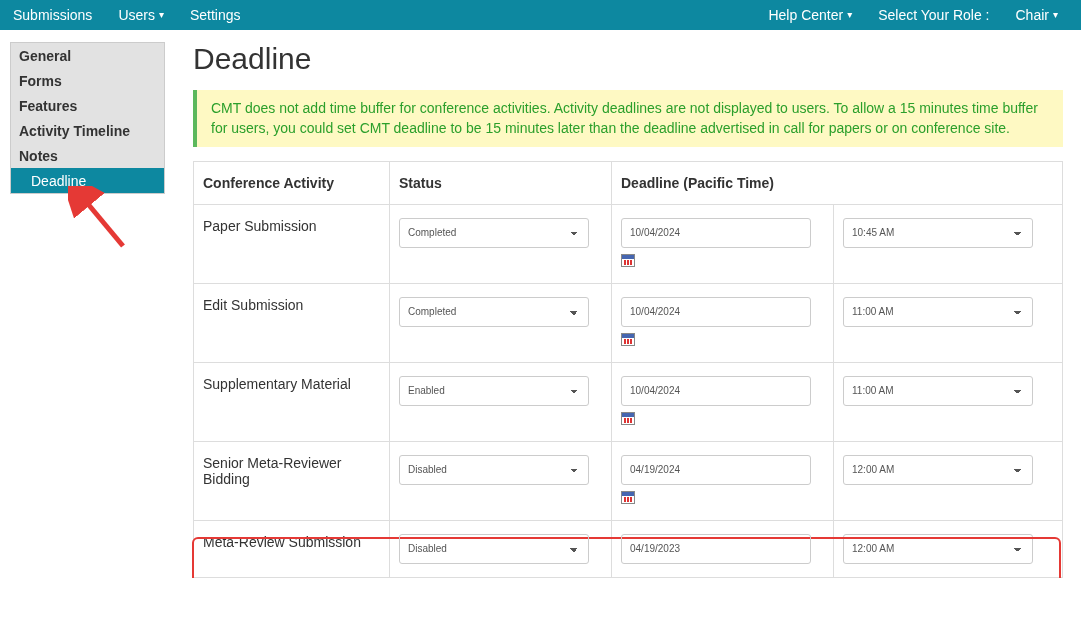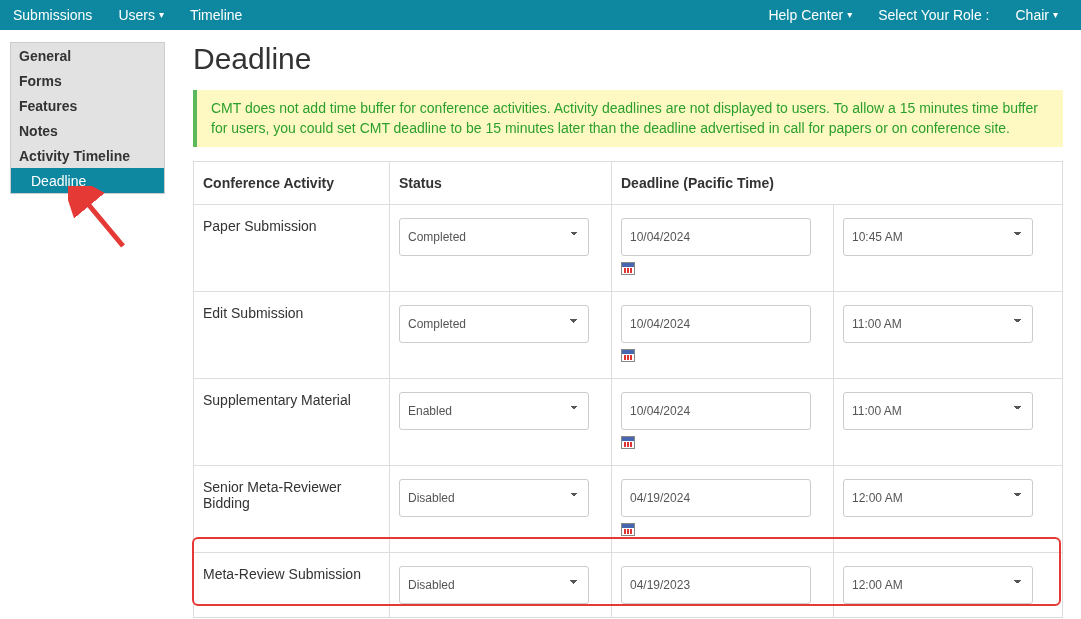--- a/index.html
+++ b/index.html
@@ -17,57 +17,57 @@
     .main { flex: 1; padding: 0 18px 0 28px; }
     h1.page-title { font-size: 30px; font-weight: 500; color: #333; margin-bottom: 14px; }
     .info-box { border-left: 4px solid #5cb85c; background: #fef9c3; padding: 8px 14px; color: #2b9f2b; margin-bottom: 14px; font-size: 14px; line-height: 1.45; }
     table.deadline-table { width: 100%; border-collapse: collapse; border: 1px solid #ddd; }
     .deadline-table th, .deadline-table td { border: 1px solid #ddd; padding: 13px 9px; text-align: left; vertical-align: top; font-weight: normal; }
     .deadline-table th { font-weight: bold; font-size: 14px; background: #fff; }
     .deadline-table td.activity { font-weight: normal; }
     .col-activity { width: 196px; }
     .col-status { width: 222px; }
     .col-deadline { width: 222px; }
-    .form-select, .form-input { width: 190px; height: 38px; border: 1px solid #ccc; border-radius: 3px; padding: 3px 8px; font-size: 12px; background: #fff; color: #555; }
+    .form-select, .form-input { width: 190px; height: 30px; border: 1px solid #ccc; border-radius: 3px; padding: 3px 8px; font-size: 10px; background: #fff; color: #555; }
     .form-select { appearance: none; -webkit-appearance: none; background-image: linear-gradient(45deg, transparent 50%, #555 50%), linear-gradient(135deg, #555 50%, transparent 50%); background-position: calc(100% - 14px) 13px, calc(100% - 10px) 13px; background-size: 4px 4px, 4px 4px; background-repeat: no-repeat; padding-right: 24px; }
     .cal-icon { display: inline-block; width: 14px; height: 13px; margin-top: 6px; background: linear-gradient(to bottom, #4666b0 0 4px, #fff 4px 13px); border: 1px solid #888; position: relative; }
     .cal-icon::after { content: ""; position: absolute; left: 2px; top: 5px; width: 8px; height: 5px; background: repeating-linear-gradient(to right, #d33 0 2px, transparent 2px 3px), repeating-linear-gradient(to bottom, transparent 0 2px, transparent 2px 3px); }
     .highlight-overlay { position: absolute; border: 2px solid #e53935; border-radius: 6px; pointer-events: none; }
     .select-wrap { position: relative; display: inline-block; }
     .select-wrap .yellow-patch { position: absolute; left: 2px; top: 2px; height: 26px; width: 95px; background: #ffff00; z-index: 0; pointer-events: none; border-radius: 2px 0 0 2px; }
     .select-wrap select { position: relative; z-index: 1; background-color: transparent; }
     .input-wrap { position: relative; display: inline-block; }
     .input-wrap .yellow-patch { position: absolute; left: 2px; top: 2px; height: 26px; width: 95px; background: #ffff00; z-index: 0; pointer-events: none; border-radius: 2px 0 0 2px; }
     .input-wrap input { position: relative; z-index: 1; background: transparent; }
     .main-area { position: relative; }
   </style>
 </head>
 <body>
 
 <div class="topbar">
   <div class="left" id="nav-left">
       <div class="nav-item">Submissions</div>
       <div class="nav-item">Users<span class="caret">▾</span></div>
-      <div class="nav-item">Timeline</div>
+      <div class="nav-item">Settings</div>
     </div>
   <div class="right" id="nav-right">
       <div class="nav-item">Help Center<span class="caret">▾</span></div>
       <div class="nav-item">Select Your Role :</div>
       <div class="nav-item">Chair<span class="caret">▾</span></div>
     </div>
 </div>
 
 <div class="content-wrap">
   <div class="sidebar">
     <ul class="menu" id="sidebar-menu">
         <li>General</li>
         <li>Forms</li>
         <li>Features</li>
+        <li>Activity Timeline</li>
         <li>Notes</li>
-        <li>Activity Timeline</li>
         <li class="active">Deadline</li>
       </ul>
   </div>
 
   <div class="main main-area">
     <h1 class="page-title">Deadline</h1>
 
     <div class="info-box">CMT does not add time buffer for conference activities. Activity deadlines are not displayed to users. To allow a 15 minutes time buffer for users, you could set CMT deadline to be 15 minutes later than the deadline advertised in call for papers or on conference site.</div>
 
     <table class="deadline-table">

